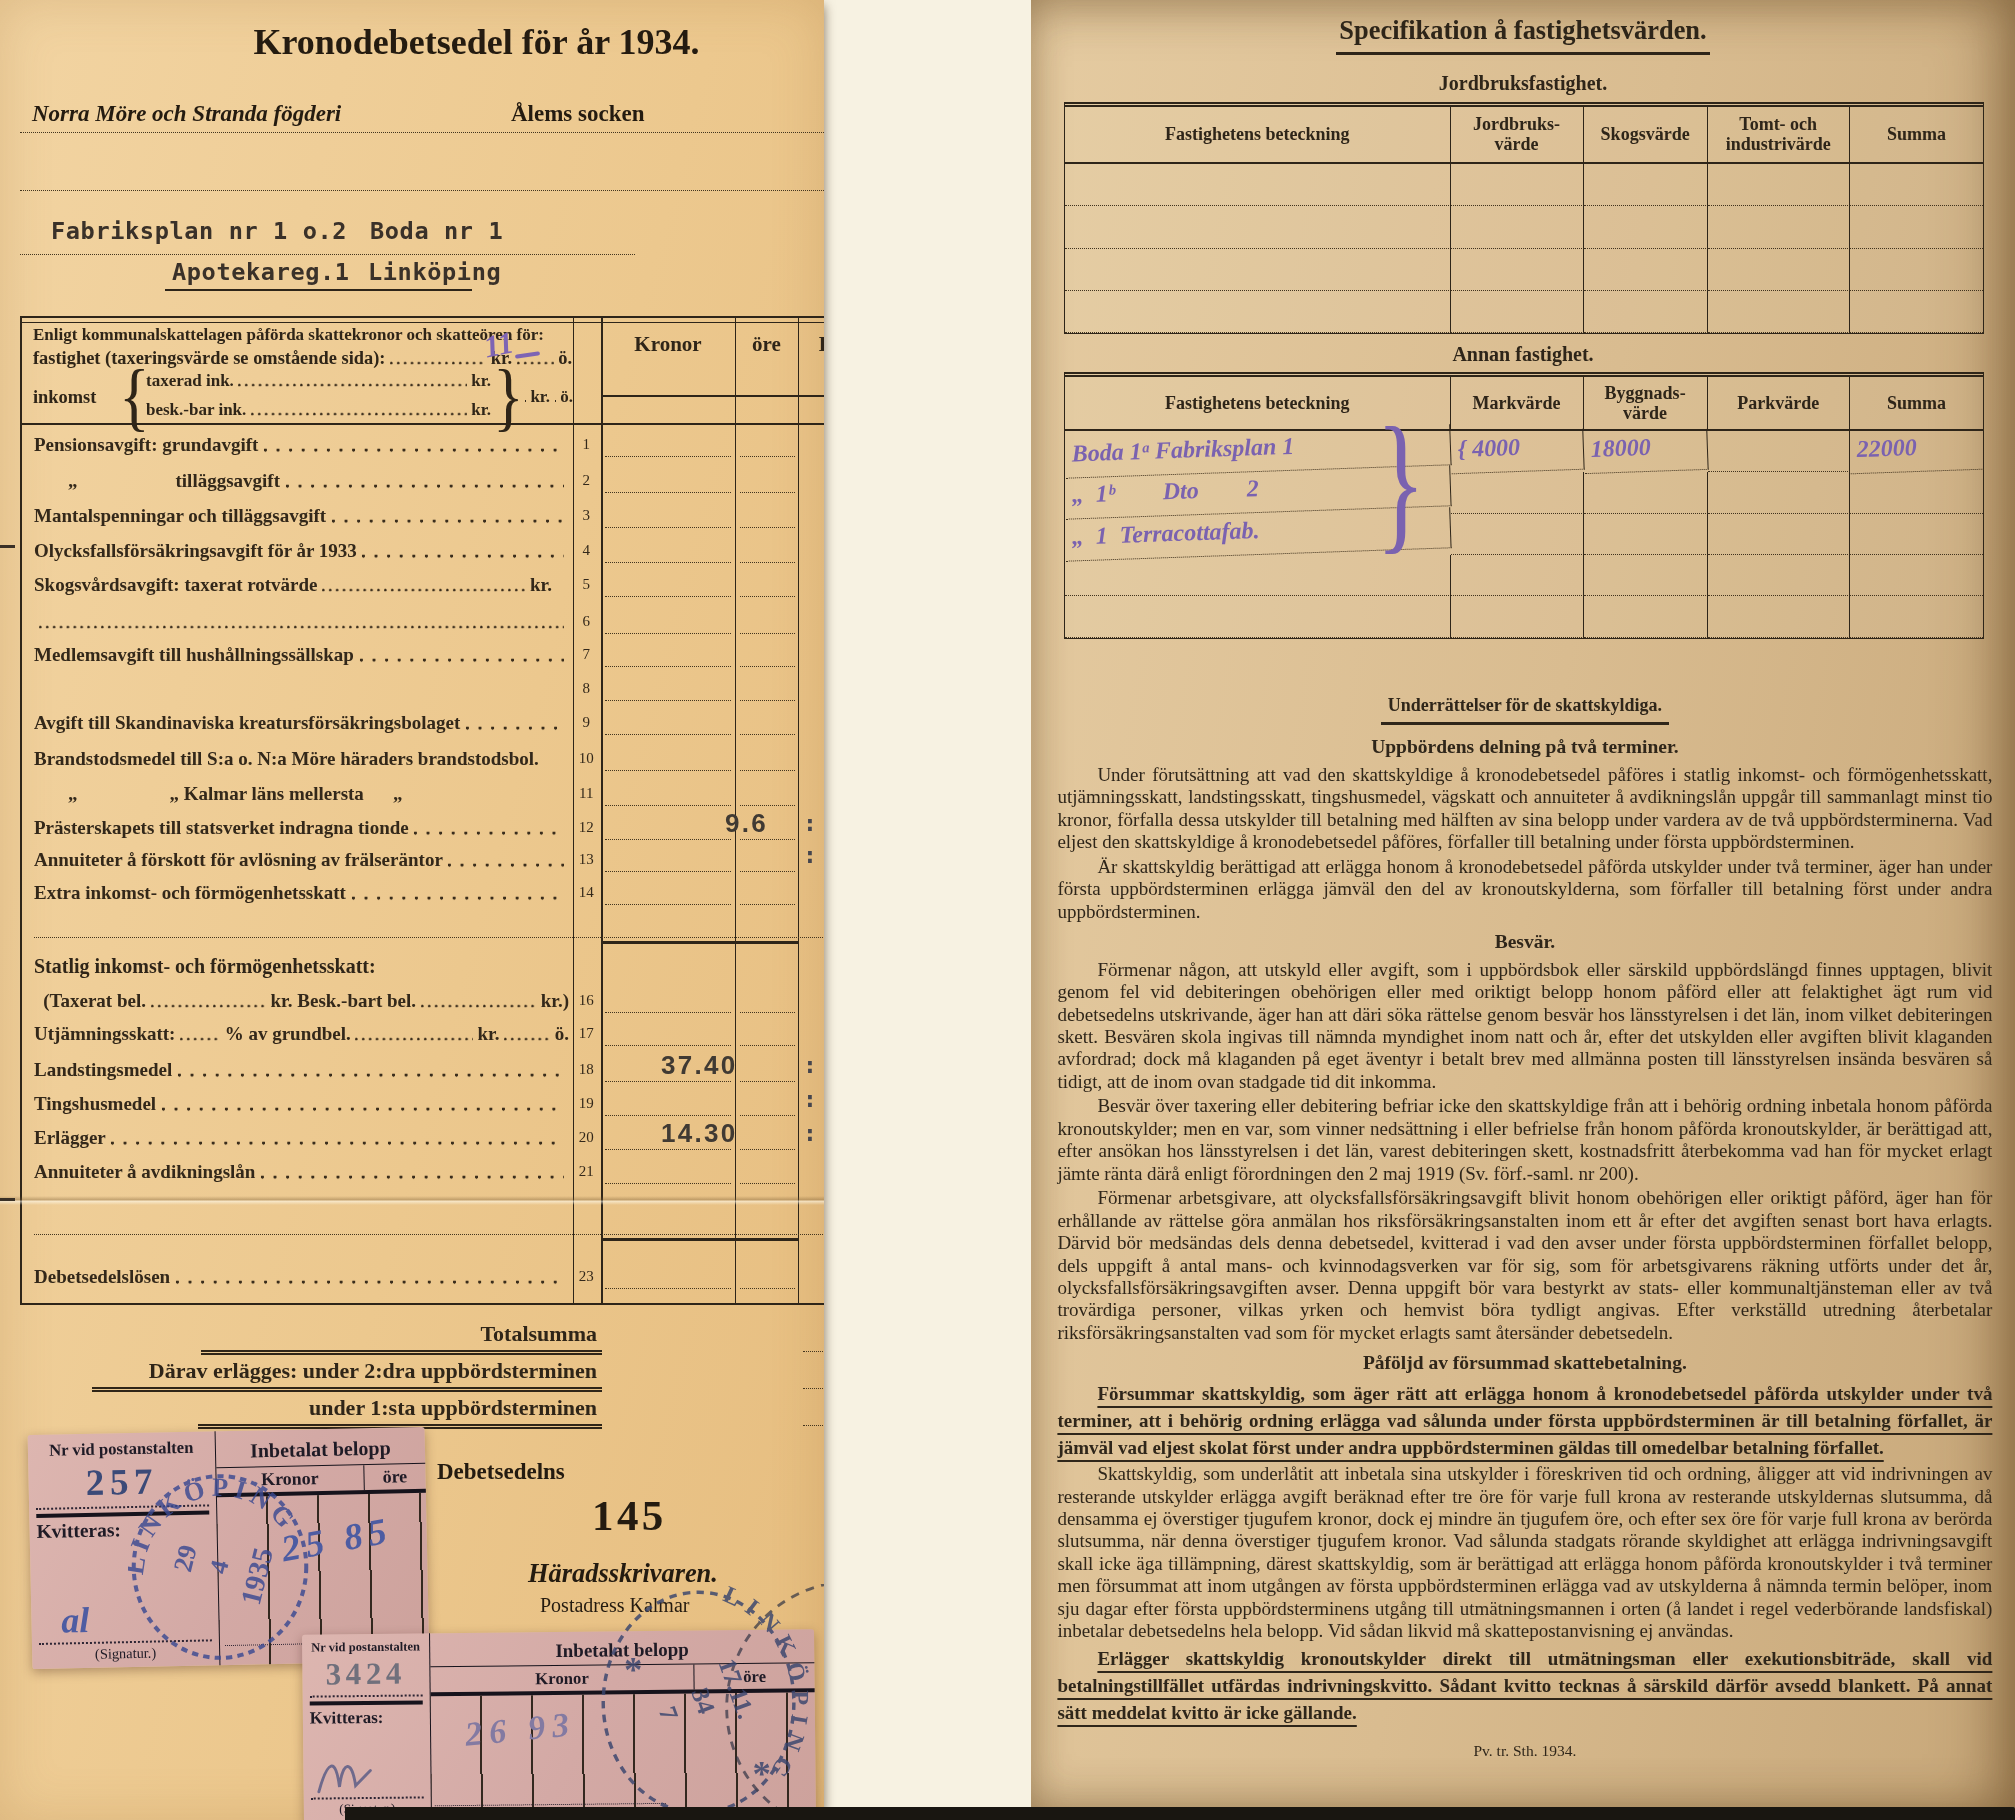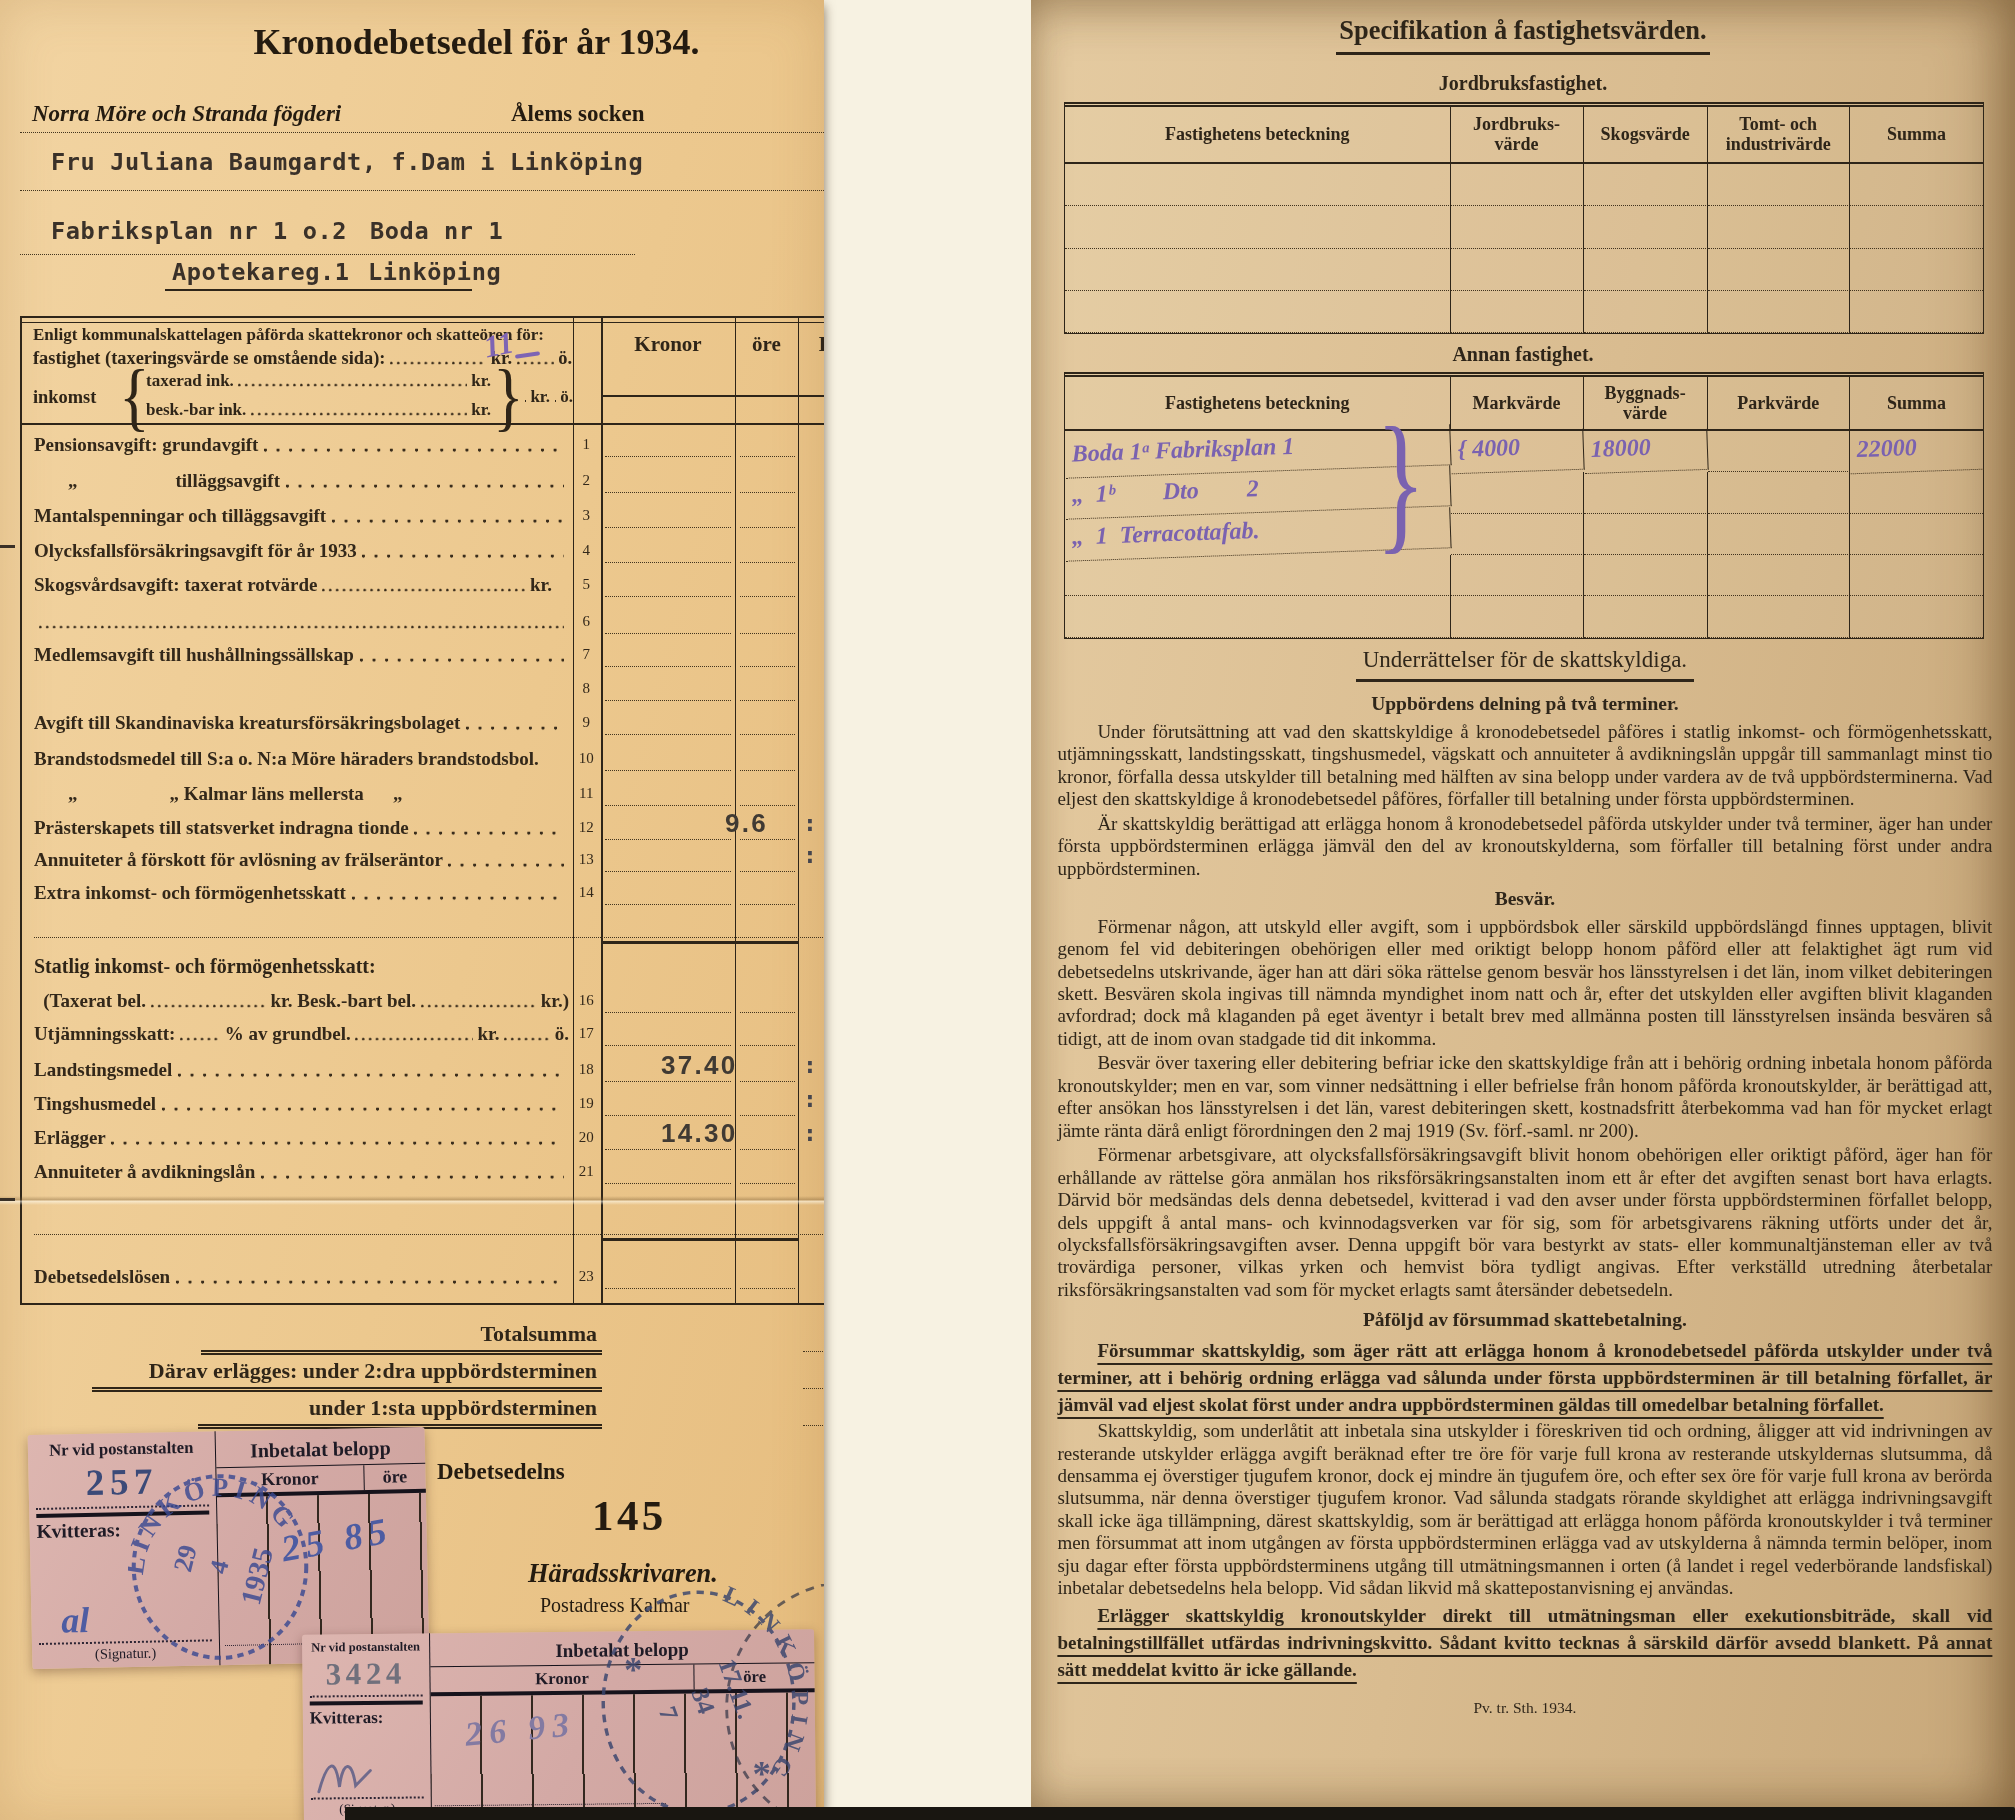--- a/index.html
+++ b/index.html
@@ -81,38 +81,37 @@
   .tbl-caption{position:absolute;width:984px;text-align:center;font-weight:700;font-size:20px;color:#2e2519;}
   .tbl{position:absolute;left:33px;width:918px;border:1.7px solid #2e2519;border-top:5.2px double #2e2519;display:grid;grid-template-columns:42% 14.5% 13.5% 15.5% 14.5%;background:rgba(255,250,235,.06);}
   .hc{border-right:1.1px solid #2e2519;border-bottom:2.3px solid #2e2519;display:flex;align-items:center;justify-content:center;text-align:center;font-weight:700;font-size:18px;line-height:20px;white-space:pre-line;padding:3.4px 2.3px;color:#2e2519;}
   .dc{border-right:1.1px solid #2e2519;border-bottom:1.7px dotted #40321e;position:relative;font-style:italic;font-weight:700;font-size:24px;color:#7a62b0;padding:3.4px 6.9px 0;white-space:pre;overflow:visible;}
   .hc:nth-child(5n),.dc-last{border-right:none;}
   .hwcell{transform:rotate(-2deg);}
   .bigbrace{position:absolute;font-size:103px;font-weight:400;color:#7a62b0;transform:scaleY(1.5);line-height:1;z-index:2;}
 
   .notice{position:absolute;left:26.4px;top:647px;width:935px;color:#2f261a;}
   .n-h1{text-align:center;margin:0 0 11.5px;}
-  .n-h1 span{display:inline-block;font-weight:400;font-size:23px;border-bottom:3.4px solid #2f261a;padding:0 6.9px 5.7px;}
+  .n-h1 span{display:inline-block;font-weight:700;font-size:18px;border-bottom:3.4px solid #2f261a;padding:0 6.9px 5.7px;margin-top:48px;}
   .n-h2{text-align:center;font-weight:700;font-size:19.5px;margin:8px 0 5.7px;}
   .n-p{font-size:19px;line-height:22.4px;text-align:justify;text-indent:40px;margin:0 0 2.3px;}
   .n-pb{font-weight:700;text-decoration:underline;text-decoration-thickness:1.7px;text-underline-offset:5.7px;line-height:27px;}
   .print-footer{text-align:center;font-size:15.5px;margin-top:16px;}
 </style>
 </head>
 <body>
 
 <div id="stage">
 
   <div class="page page-left">
     <div class="lp-title">Kronodebetsedel för år 1934.</div>
     <div class="lp-district">Norra Möre och Stranda fögderi</div>
     <div class="lp-parish">Ålems socken</div>
     <div class="dotline" style="left:20px;top:132px;width:932px;"></div>
 
-    <div class="typed" style="top:148px;left:51px;">Fru Juliana Baumgardt, f.Dam i Linköping</div>
     <div class="dotline" style="left:20px;top:190px;width:932px;"></div>
     <div class="typed" style="top:217px;left:51px;">Fabriksplan nr 1 o.2</div>
     <div class="typed" style="top:217px;left:370px;">Boda nr 1</div>
     <div class="dotline" style="left:20px;top:254px;width:615px;"></div>
     <div class="typed" style="top:258px;left:172px;">Apotekareg.1</div>
     <div class="typed" style="top:258px;left:368px;">Linköping</div>
     <div class="solidline" style="left:165px;top:289px;width:307px;height:2.3px;"></div>
 
     <div class="hline" style="left:20px;top:316px;width:942px;height:2.3px;"></div>
     <div class="hline" style="left:20px;top:322px;width:942px;height:1.1px;"></div>

